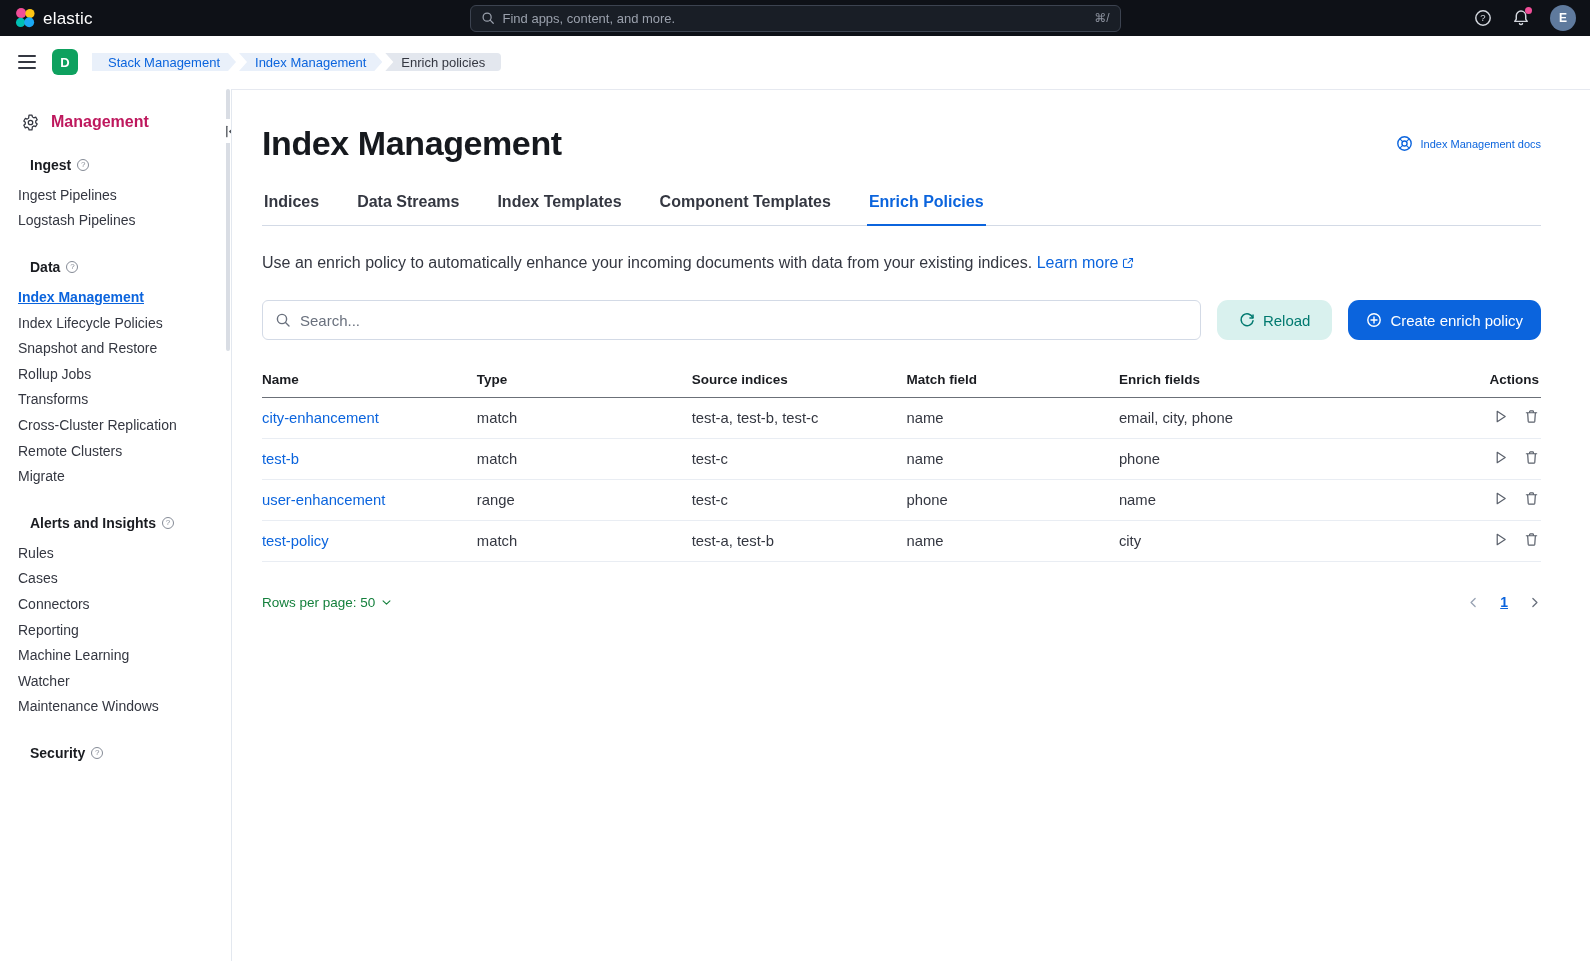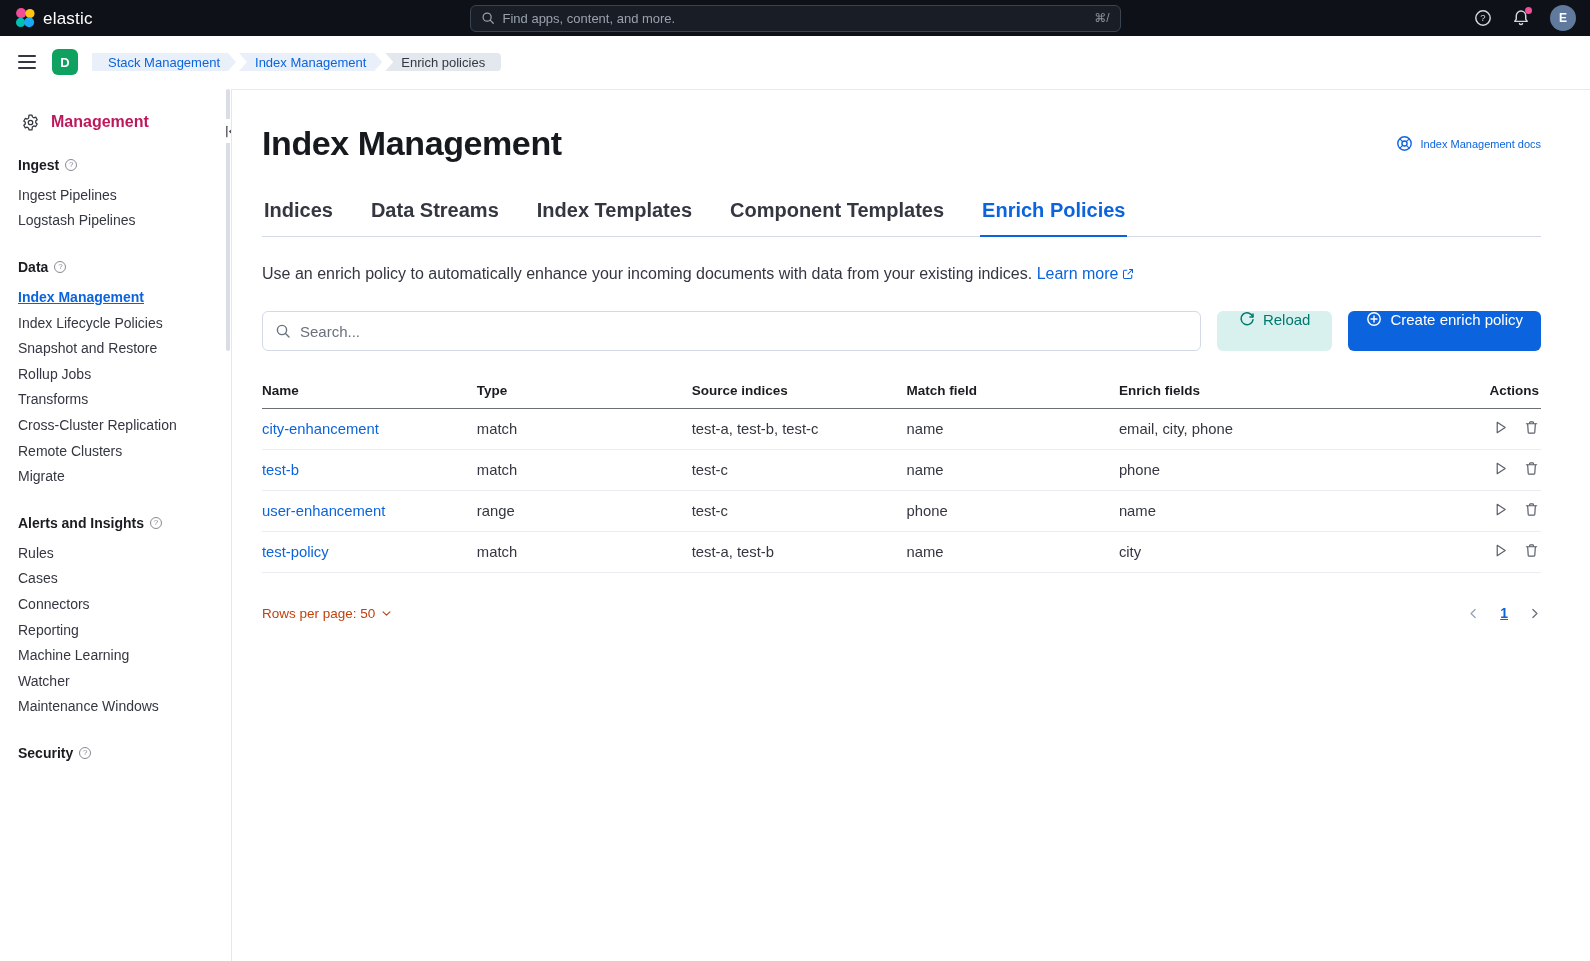--- a/index.html
+++ b/index.html
@@ -81,78 +81,78 @@
   .sb-thumb { position: absolute; right: 1px; top: 0; width: 4px; height: 262px; background: #d9dde4; border-radius: 2px; }
   .sb-header { display: flex; align-items: center; gap: 12px; padding-left: 6px; }
   .sb-title { font-size: 16px; font-weight: 700; color: #be185d; }
   .collapse-btn {
     position: absolute; right: -12px; top: 30px;
     width: 24px; height: 24px; border: none; background: #fff;
     color: #4d5158; cursor: pointer; display: flex; align-items: center; justify-content: center;
   }
   .side-section { margin-top: 26px; padding-left: 2px; }
   .side-section:first-of-type { margin-top: 30px; }
-  .sec-heading { display: flex; align-items: center; gap: 6px; font-size: 14px; font-weight: 700; color: #1a1c21; margin-bottom: 9px; }
+  .sec-heading { display: flex; align-items: center; gap: 6px; font-size: 14px; font-weight: 700; color: #1a1c21; margin-bottom: 9px; margin-left: 12px; }
   .info-dot {
     width: 12px; height: 12px; border-radius: 50%;
     border: 1px solid #858b96; color: #858b96;
     font-size: 8px; line-height: 10px; text-align: center; font-weight: 400;
   }
   .side-items { list-style: none; }
   .side-items li { padding: 4.8px 0; font-size: 14px; color: #343741; cursor: pointer; }
   .side-items li.active { color: #0b64dd; font-weight: 600; text-decoration: underline; }
 
   
   .main { flex: 1; padding: 20px 49px 0 30px; border-top: 1px solid #e6e9f0; min-width: 0; }
   .page-header { display: flex; align-items: center; justify-content: space-between; margin-top: 14px; }
   .page-title { font-size: 34px; font-weight: 700; color: #16191e; letter-spacing: -.4px; }
   .docs-link { display: flex; align-items: center; gap: 8px; color: #0b64dd; font-size: 11px; cursor: pointer; text-decoration: none; }
 
   .tabs { display: flex; gap: 34px; margin-top: 30px; border-bottom: 1px solid #d3dae6; }
   .tab {
     background: none; border: none; cursor: pointer;
-    font-family: inherit; font-size: 20px; font-weight: 700; color: #343741;
-    padding: 0 2px 14px 2px; position: relative; margin-top: 6px;
+    font-family: inherit; font-size: 16px; font-weight: 700; color: #343741;
+    padding: 0 2px 14px 2px; position: relative;
   }
   .tab.active { color: #0b64dd; }
   .tab.active::after { content: ""; position: absolute; left: 0; right: 0; bottom: -1px; height: 2.5px; background: #0b64dd; }
 
   .description { margin-top: 28px; font-size: 16px; color: #343741; }
   .learn-more { color: #0b64dd; cursor: pointer; text-decoration: none; font-weight: 400; display: inline-flex; align-items: center; gap: 4px; }
 
   .controls { margin-top: 28px; display: flex; align-items: center; gap: 16px; }
   .search-box {
     flex: 1; height: 40px;
     border: 1px solid #d3dae6; border-radius: 6px;
     display: flex; align-items: center; gap: 9px;
     padding: 0 12px; background: #fff; color: #69707d;
   }
   .search-box input {
     flex: 1; border: none; outline: none; font-family: inherit;
     font-size: 15px; color: #343741; background: transparent;
   }
   .search-box input::placeholder { color: #69707d; }
-  .btn { height: 40px; border: none; border-radius: 6px; display: flex; align-items: flex-start; gap: 8px; font-family: inherit; font-size: 15px; font-weight: 500; cursor: pointer; }
+  .btn { height: 40px; border: none; border-radius: 11px; display: flex; align-items: center; gap: 8px; font-family: inherit; font-size: 15px; font-weight: 500; cursor: pointer; }
   .btn-reload { background: #d9f1ee; color: #00796f; padding: 0 22px; }
   .btn-create { background: #0b64dd; color: #fff; padding: 0 18px; }
 
   
   table { width: 100%; border-collapse: collapse; margin-top: 26px; table-layout: fixed; }
   th {
     text-align: left; font-size: 13.5px; font-weight: 700; color: #1a1c21;
     padding: 6px 8px 10px 0; border-bottom: 1px solid #6b7078;
   }
   th.actions, td.actions { text-align: right; padding-right: 2px; }
   td { padding: 11px 8px 11px 0; font-size: 14.8px; color: #343741; border-bottom: 1px solid #e9edf3; }
   td a.name-link { color: #0b64dd; text-decoration: none; font-weight: 500; cursor: pointer; }
   .row-actions { display: inline-flex; gap: 16px; color: #5a606b; }
 
   
   .pager-row { display: flex; align-items: center; justify-content: space-between; margin-top: 32px; font-size: 13.5px; }
-  .rows-per-page { display: flex; align-items: center; gap: 6px; background: none; border: none; font-family: inherit; font-size: 13.5px; color: #c2410c; cursor: pointer; }
+  .rows-per-page { display: flex; align-items: center; gap: 6px; background: none; border: none; font-family: inherit; font-size: 13.5px; color: #15803d; cursor: pointer; }
   .pager { display: flex; align-items: center; gap: 20px; }
   .pager .chev { background: none; border: none; cursor: pointer; display: inline-flex; }
   .chev.prev { color: #98a2b3; }
   .chev.next { color: #69707d; }
   .page-num { background: none; border: none; font-family: inherit; color: #0b64dd; font-size: 14px; font-weight: 700; text-decoration: underline; cursor: pointer; }
 </style>
 </head>
 <body>
 
 <header class="topbar">

